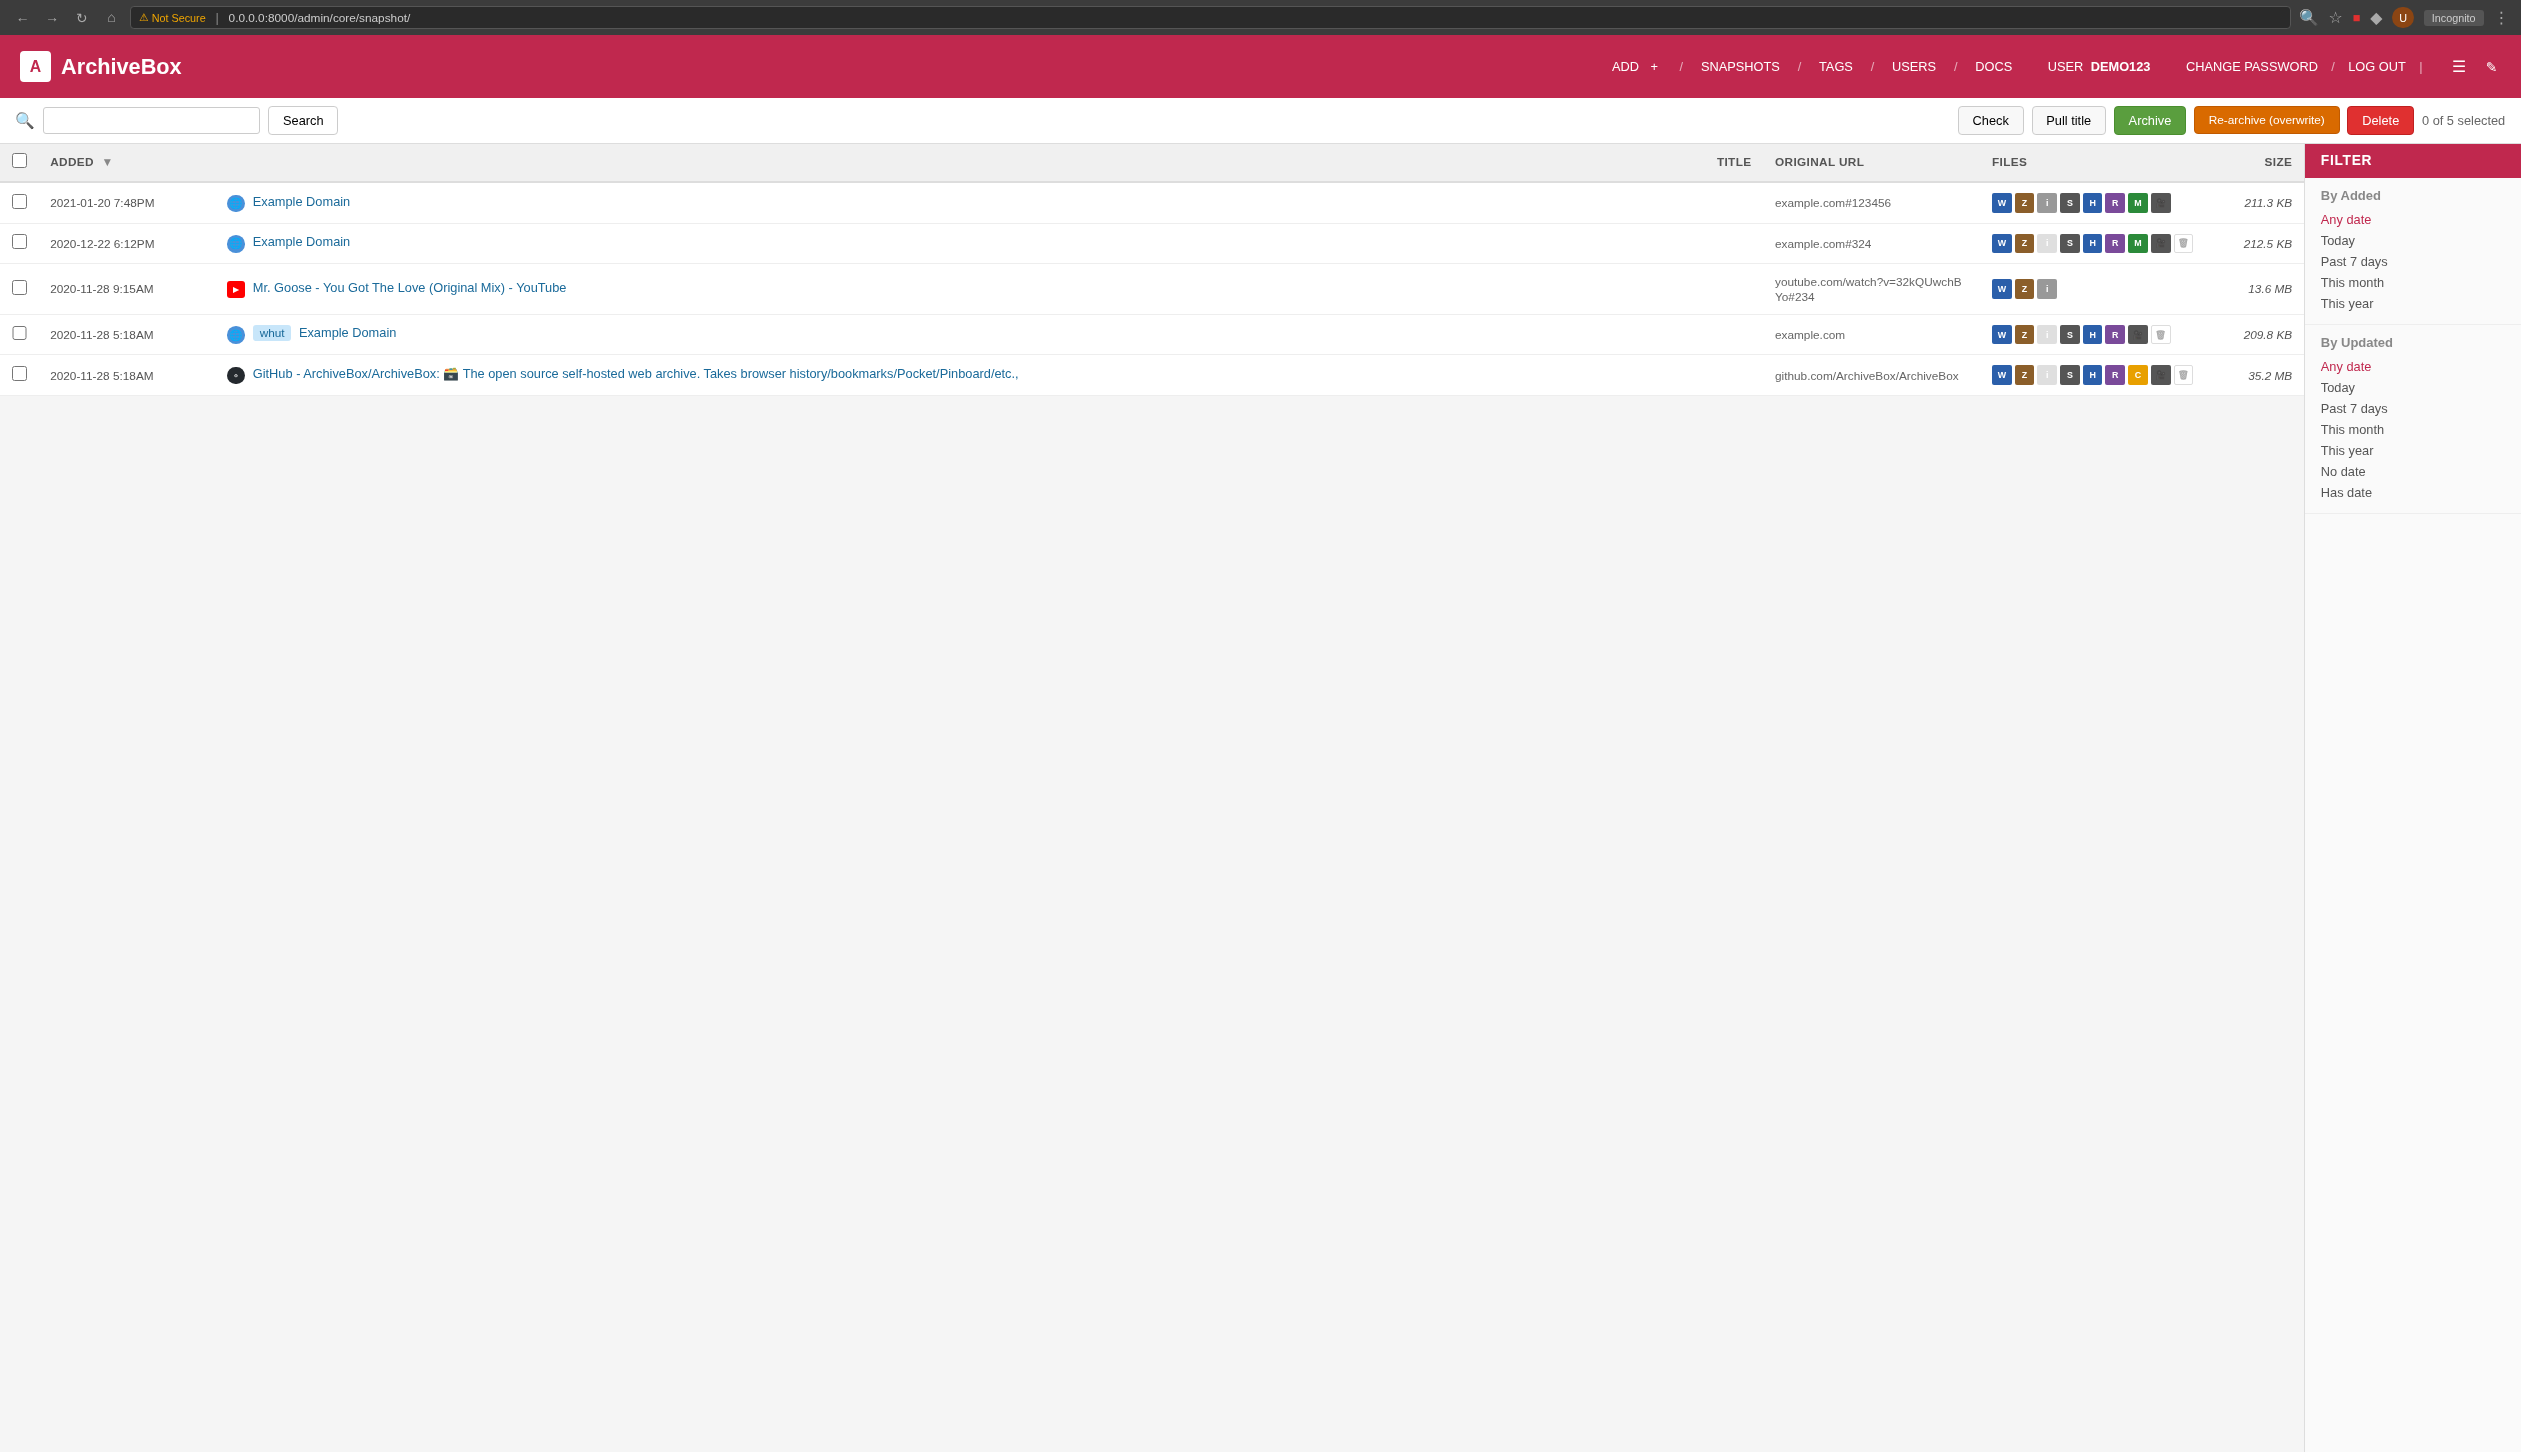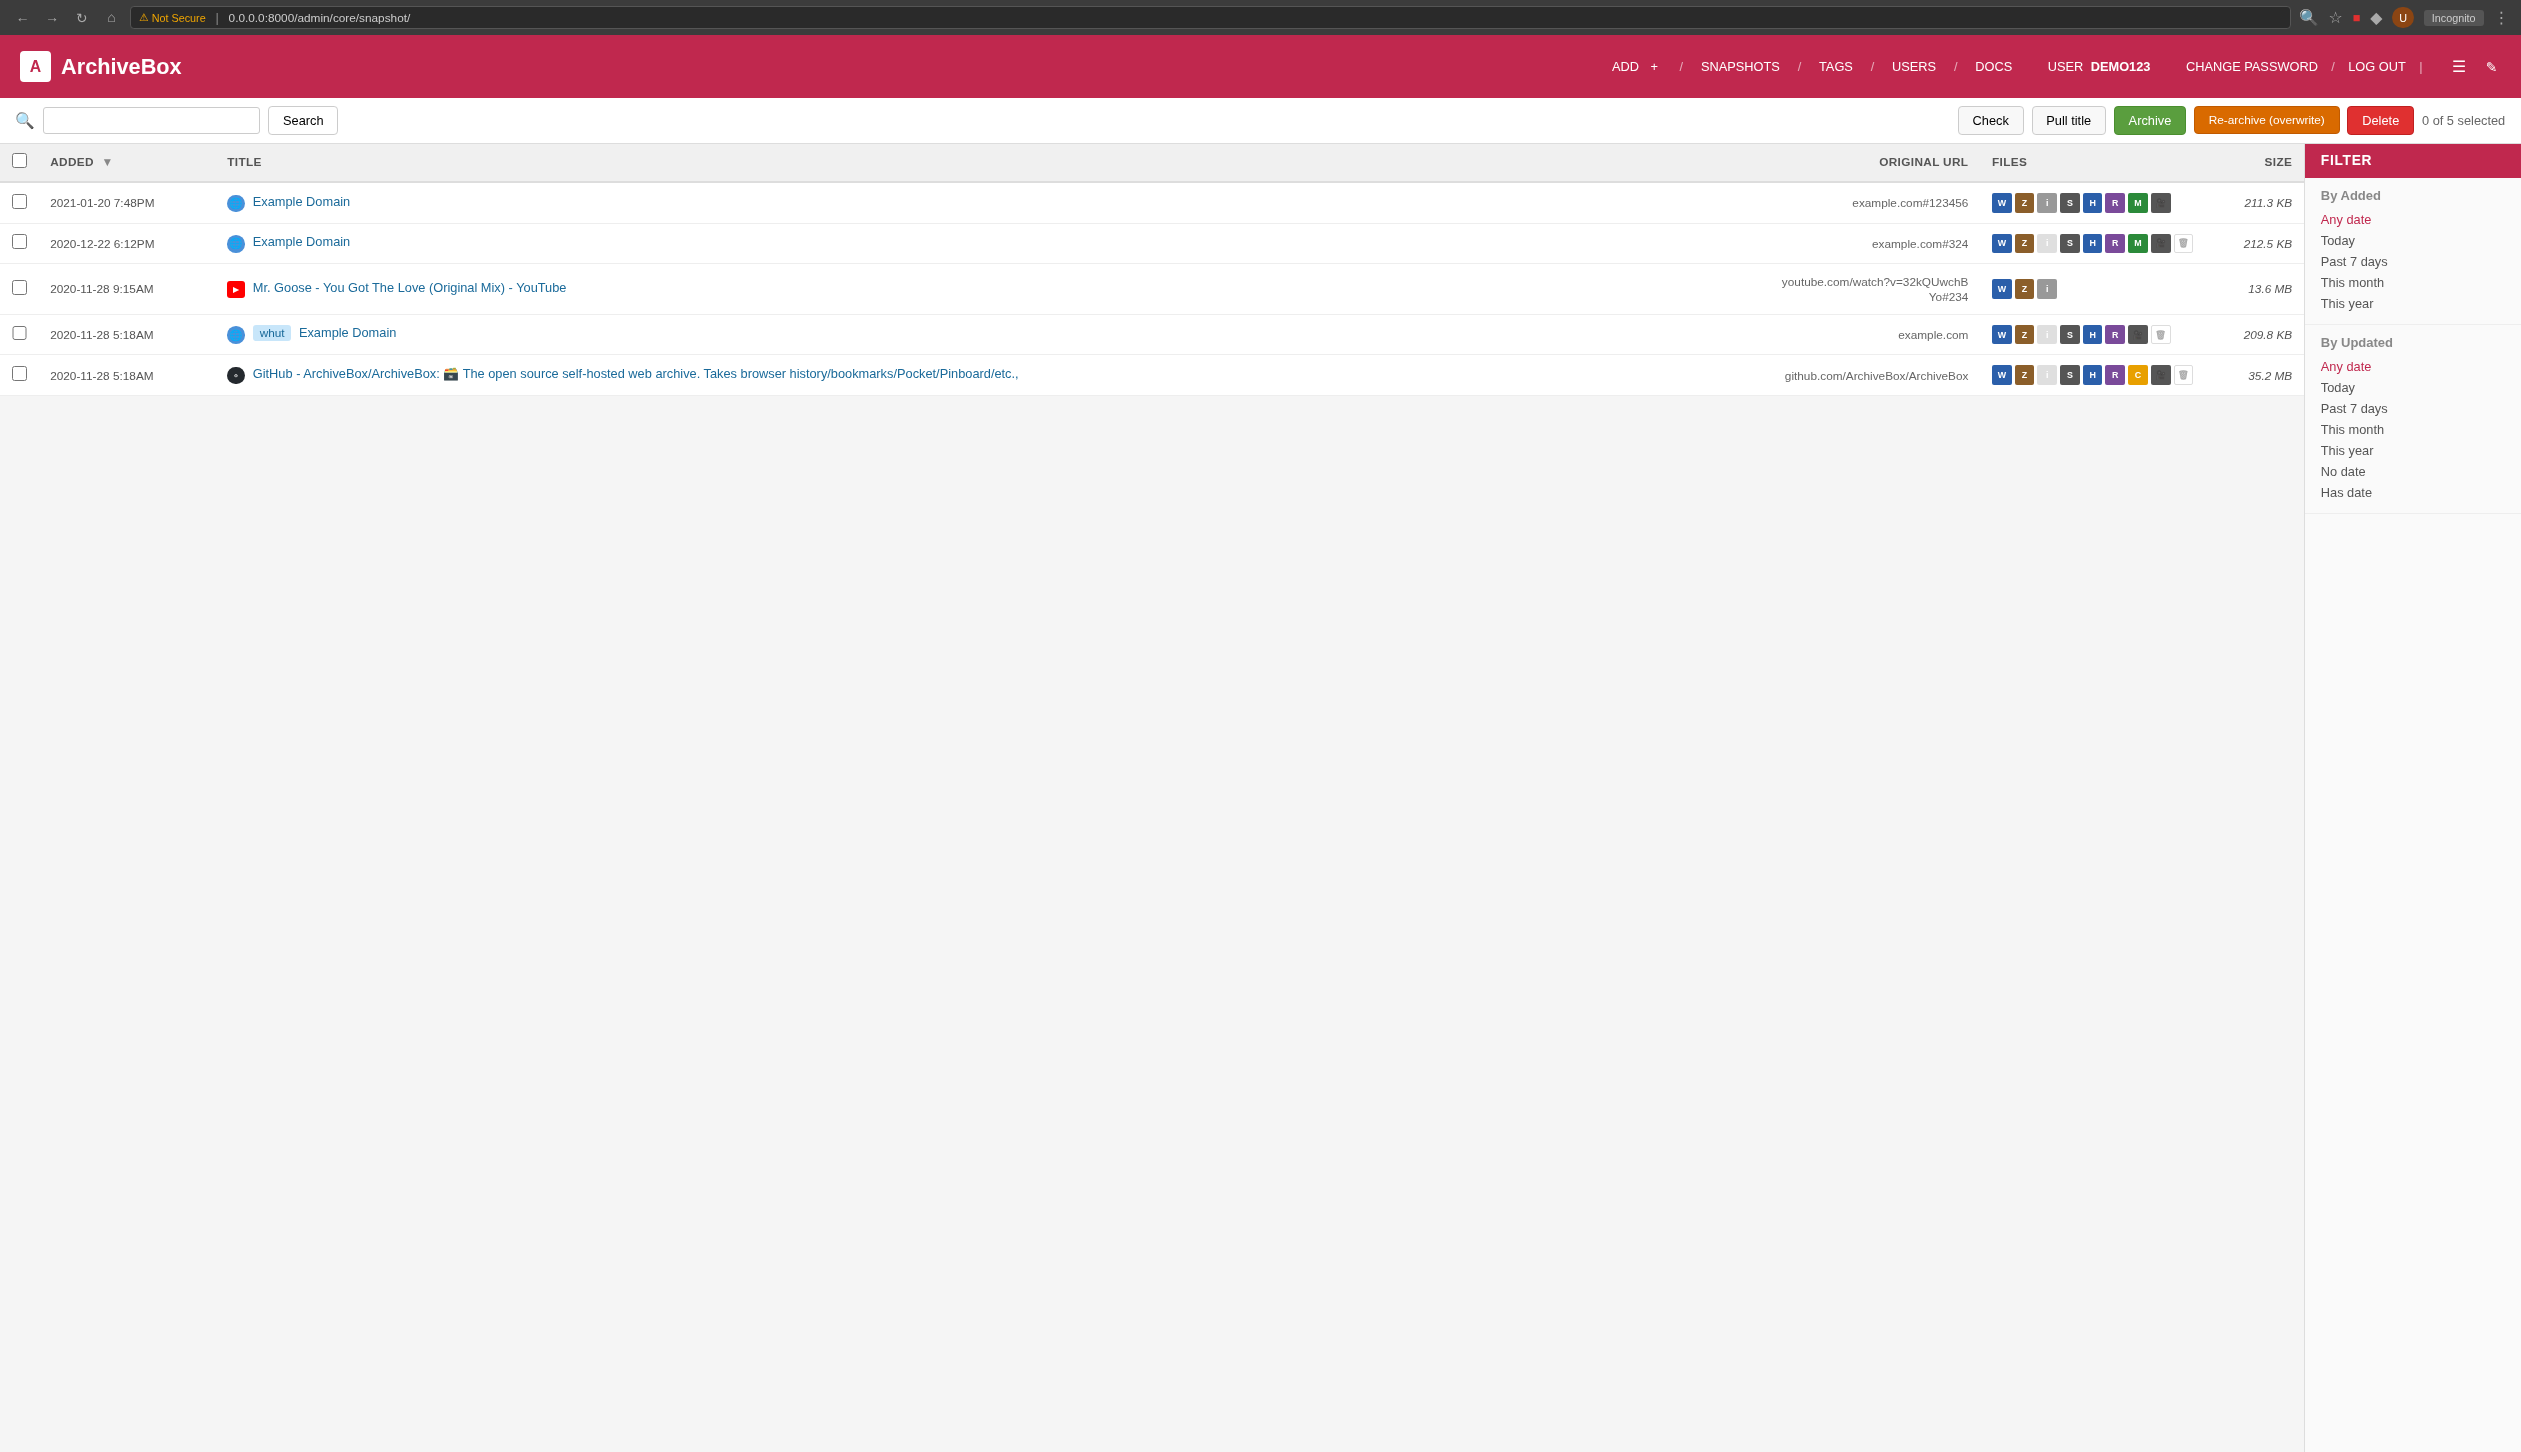--- a/index.html
+++ b/index.html
@@ -183,22 +183,22 @@
     tbody tr {
       border-bottom: 1px solid #eee;
       background: white;
     }
     tbody td {
       padding: 9.9px 11.8px;
       vertical-align: middle;
     }
     .col-check { width: 35px; }
     .col-added { width: 177px; }
-    .col-title { min-width: 276px; }
-    .col-url { width: 217px; text-align: right; }
+    .col-title { min-width: 276px; text-align: right; }
+    .col-url { width: 217px; }
     .col-files { width: 197px; }
     .col-size { width: 99px; text-align: right; }
 
     
     input[type="checkbox"] {
       width: 14.8px; height: 14.8px;
       cursor: pointer;
     }
 
     

